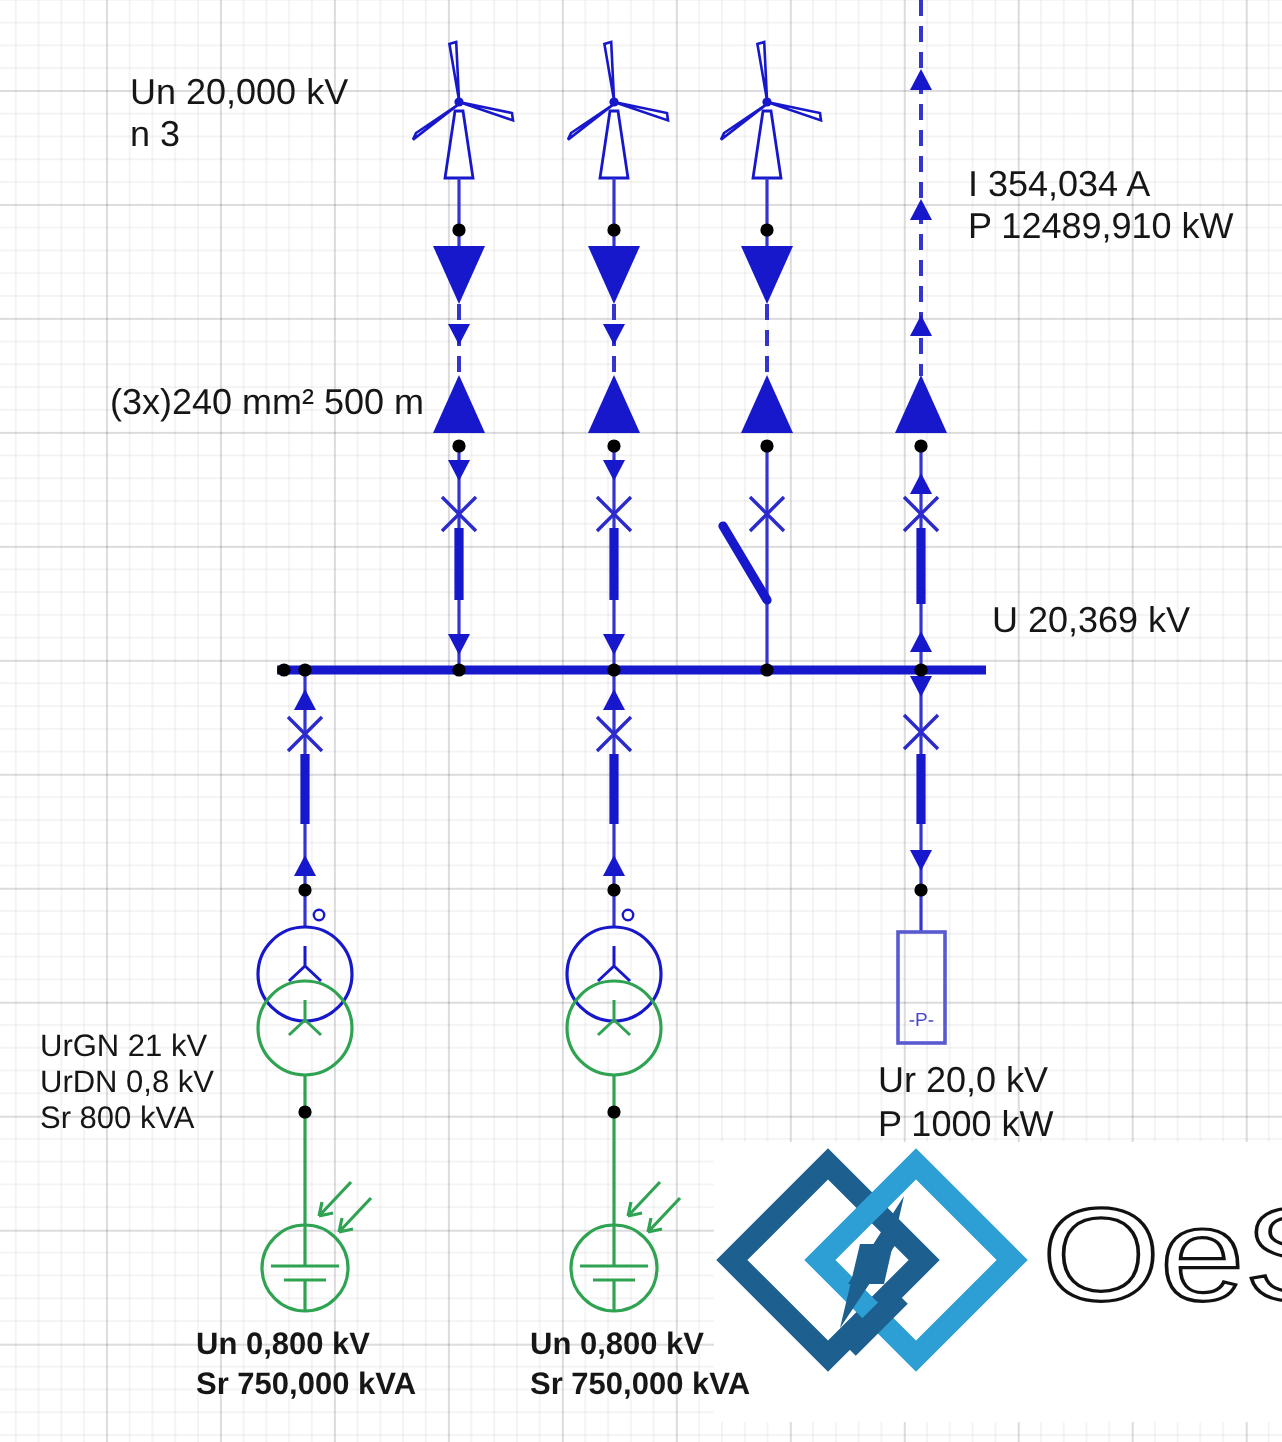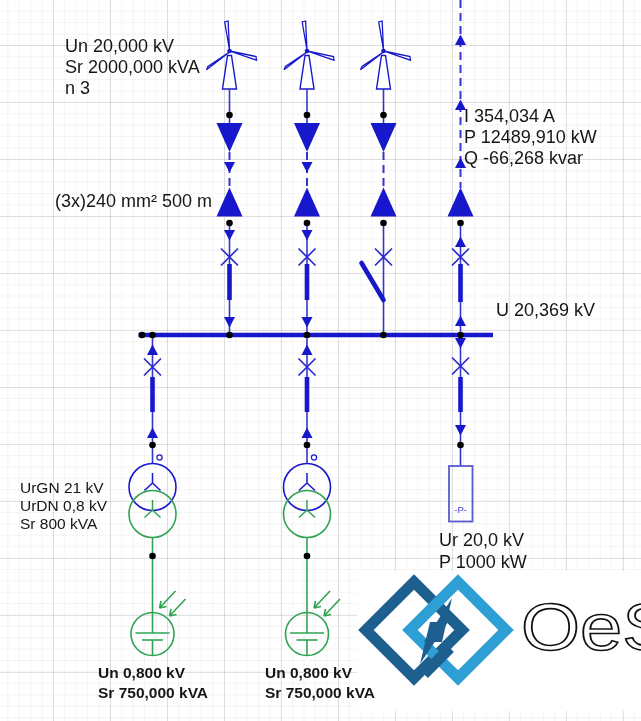--- a/index.html
+++ b/index.html
@@ -17,21 +17,21 @@
     background-size:57px 57px,57px 57px,11.4px 11.4px,11.4px 11.4px;
     background-position:-4px -12px,-4px -12px,-4px -12px,-4px -12px;
   }
   .logo-patch{
     position:absolute;left:357px;top:571px;width:284px;height:140px;background:#fff;
   }
   svg.diagram{position:absolute;left:0;top:0;}
   .lbl{
     position:absolute;color:#161616;font-size:18px;line-height:21px;white-space:nowrap;
   }
-  .lbl.small-lh{line-height:18px;font-size:15.5px;}
+  .lbl.small-lh{line-height:18px;font-size:15.5px;margin-top:36px;}
   .lbl.lh20{line-height:20px;font-size:15.5px;font-weight:bold;}
   
   .tl{stroke:#3434cf;stroke-width:1.6;fill:none;}
   .tk{stroke:#1717cb;stroke-width:4.6;fill:none;}
   .dsh{stroke:#3434cf;stroke-width:2;stroke-dasharray:8 5;fill:none;}
   .grn{stroke:#2fa352;stroke-width:1.6;fill:none;}
 </style>
 </head>
 <body>
 
@@ -245,32 +245,30 @@
         <line x1="424" y1="674" x2="450" y2="648" stroke="#1d5f8f" stroke-width="11"></line>
         <polygon points="452,598 424,642 442,642" fill="#1d5f8f"></polygon>
         <polygon points="420,664 448,622 430,622" fill="#1d5f8f"></polygon>
       </g>
       <text x="0" y="0" transform="translate(521,650) scale(1.15,1)" font-size="66" fill="none" stroke="#111" stroke-width="1.6" font-family="Liberation Sans, sans-serif">OeS</text>
     </g>
   </svg>
 
   <div class="lbl" style="left:65px;top:36px;">
     <div>Un 20,000 kV</div>
-    <div>Sr 2000,000 kVA</div>
     <div>n 3</div>
   </div>
 
   <div class="lbl" style="left:55px;top:191px;">
     <div>(3x)240 mm² 500 m</div>
   </div>
 
-  <div class="lbl" style="left:464px;top:82px;margin-top:24px;">
+  <div class="lbl" style="left:484px;top:82px;">
     <div>I 354,034 A</div>
     <div>P 12489,910 kW</div>
-    <div>Q -66,268 kvar</div>
   </div>
 
   <div class="lbl" style="left:496px;top:300px;">
     <div>U 20,369 kV</div>
   </div>
 
   <div class="lbl small-lh" style="left:20px;top:479px;">
     <div>UrGN 21 kV</div>
     <div>UrDN 0,8 kV</div>
     <div>Sr 800 kVA</div>

